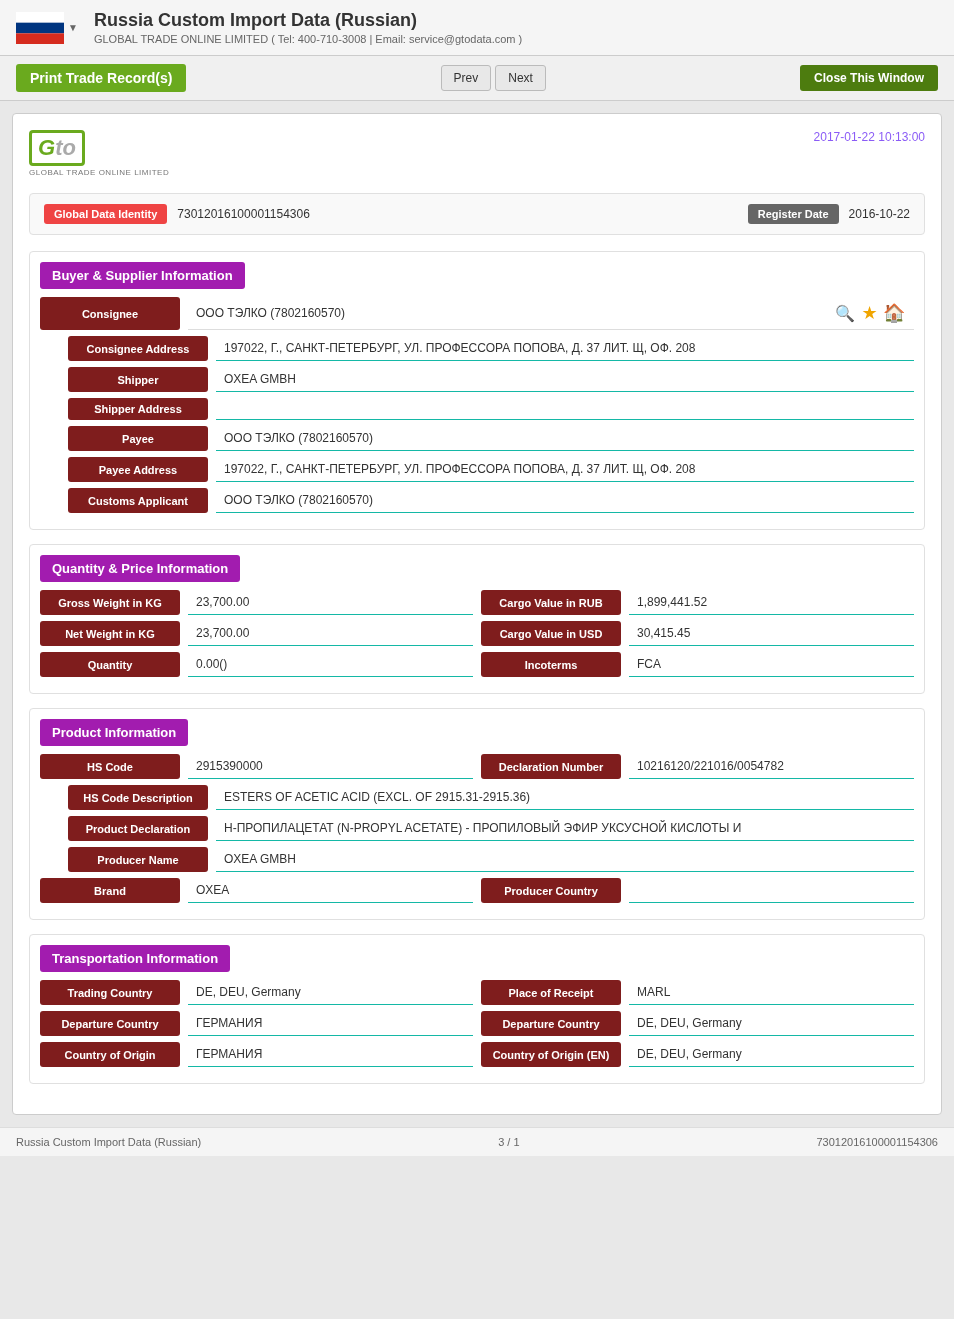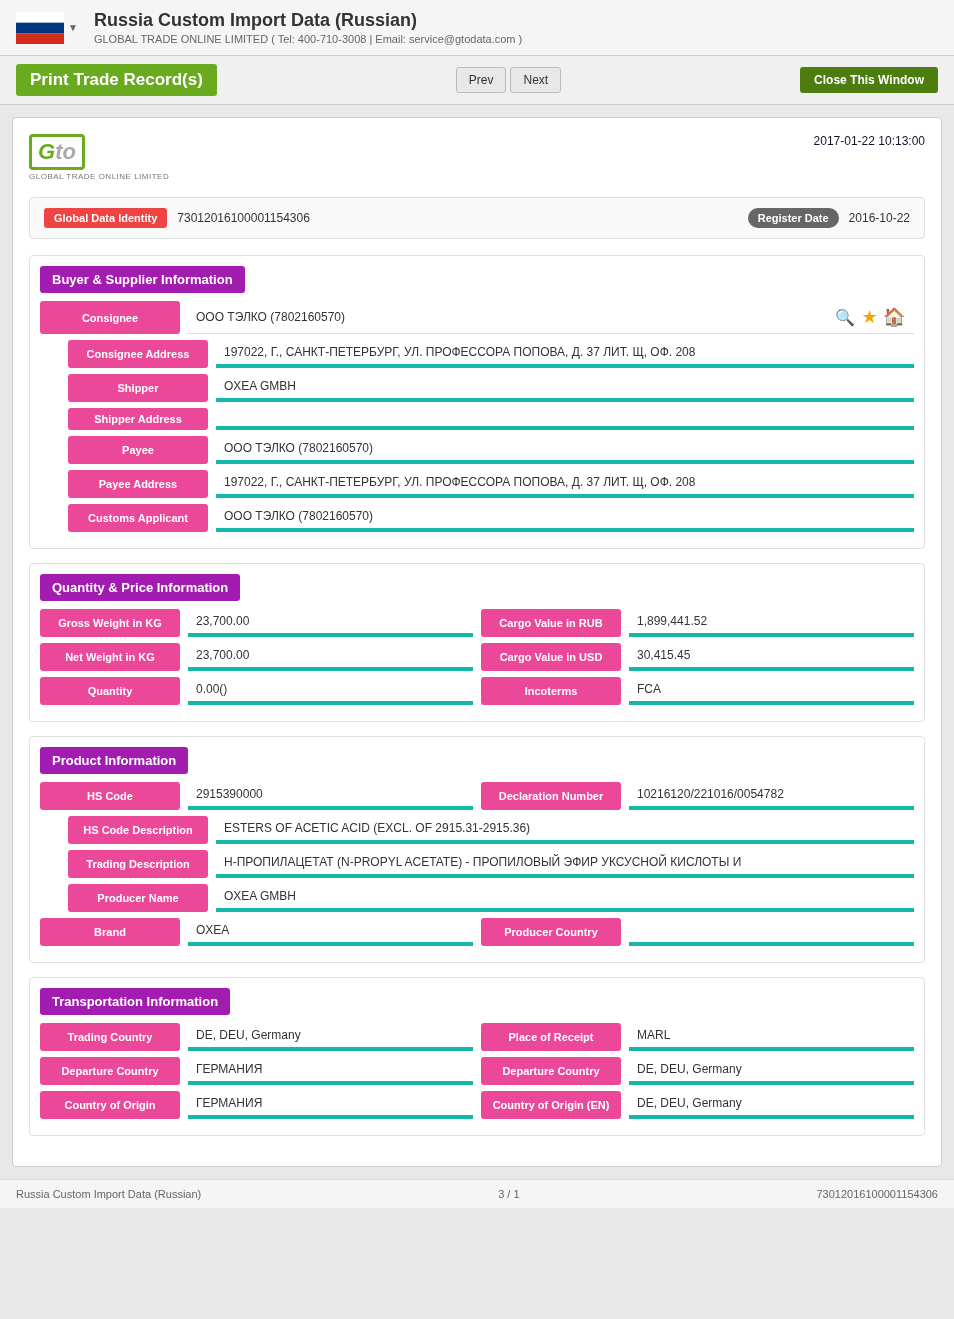--- a/index.html
+++ b/index.html
@@ -27,21 +27,21 @@
       gap: 6px;
       border-bottom: 1px solid #ccc;
     }
     .btn-print {
       background: #6aaa1e;
       color: white;
       border: none;
       padding: 6px 14px;
       border-radius: 3px;
       cursor: pointer;
-      font-size: 17px;
+      font-size: 14px;
       font-weight: bold;
     }
     .btn-nav {
       background: #e8e8e8;
       color: #333;
       border: 1px solid #bbb;
       padding: 5px 12px;
       border-radius: 3px;
       cursor: pointer;
       font-size: 12px;
@@ -68,21 +68,21 @@
       padding: 16px;
     }
 
     .record-header {
       display: flex;
       justify-content: space-between;
       align-items: flex-start;
       margin-bottom: 16px;
     }
     .logo-area { display: flex; flex-direction: column; }
-    .record-date { font-size: 12px; color: #0f172a; }
+    .record-date { font-size: 12px; color: #8b5cf6; }
 
     .identity-row {
       background: #f9f9f9;
       border: 1px solid #e0e0e0;
       border-radius: 4px;
       padding: 10px 14px;
       display: flex;
       align-items: center;
       gap: 10px;
       margin-bottom: 16px;
@@ -94,21 +94,21 @@
       border-radius: 3px;
       font-size: 11px;
       font-weight: bold;
       white-space: nowrap;
     }
     .id-value { font-size: 12px; color: #333; flex: 1; }
     .reg-label {
       background: #666;
       color: white;
       padding: 4px 10px;
-      border-radius: 10px;
+      border-radius: 3px;
       font-size: 11px;
       font-weight: bold;
       white-space: nowrap;
     }
     .reg-value { font-size: 12px; color: #333; }
 
     .section {
       border: 1px solid #e0e0e0;
       border-radius: 4px;
       margin-bottom: 14px;
@@ -127,35 +127,35 @@
 
     .info-table { width: 100%; padding: 0 10px 10px 10px; }
     .info-row {
       display: flex;
       align-items: stretch;
       margin-bottom: 6px;
       gap: 8px;
       padding-left: 28px;
     }
     .info-label {
-      background: #ec4899;
+      background: #7f1d1d;
       color: white;
       padding: 5px 10px;
       border-radius: 3px;
       font-size: 11px;
       font-weight: bold;
       min-width: 140px;
       text-align: center;
       display: flex;
       align-items: center;
       justify-content: center;
     }
     .info-value {
       flex: 1;
-      border-bottom: 4px solid #14b8a6;
+      border-bottom: 1px solid #14b8a6;
       padding: 5px 8px;
       font-size: 12px;
       color: #333;
       display: flex;
       align-items: center;
     }
     .info-row-double {
       display: flex;
       gap: 8px;
       margin-bottom: 6px;
@@ -366,21 +366,21 @@
           <span class="info-value">10216120/221016/0054782</span>
         </div>
       </div>
 
       <div class="info-row">
         <span class="info-label">HS Code Description</span>
         <span class="info-value">ESTERS OF ACETIC ACID (EXCL. OF 2915.31-2915.36)</span>
       </div>
 
       <div class="info-row">
-        <span class="info-label">Trading Description</span>
+        <span class="info-label">Product Declaration</span>
         <span class="info-value">Н-ПРОПИЛАЦЕТАТ (N-PROPYL ACETATE) - ПРОПИЛОВЫЙ ЭФИР УКСУСНОЙ КИСЛОТЫ И</span>
       </div>
 
       <div class="info-row">
         <span class="info-label">Producer Name</span>
         <span class="info-value">OXEA GMBH</span>
       </div>
 
       <div class="info-row-double">
         <div class="half">

